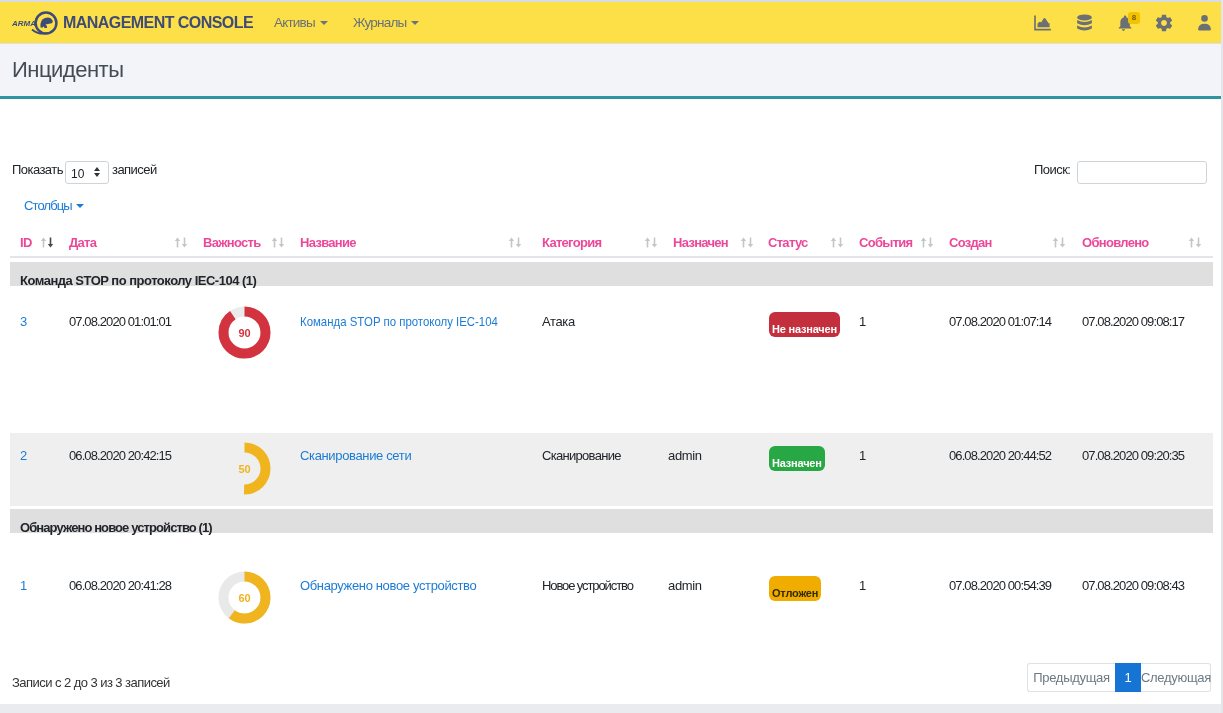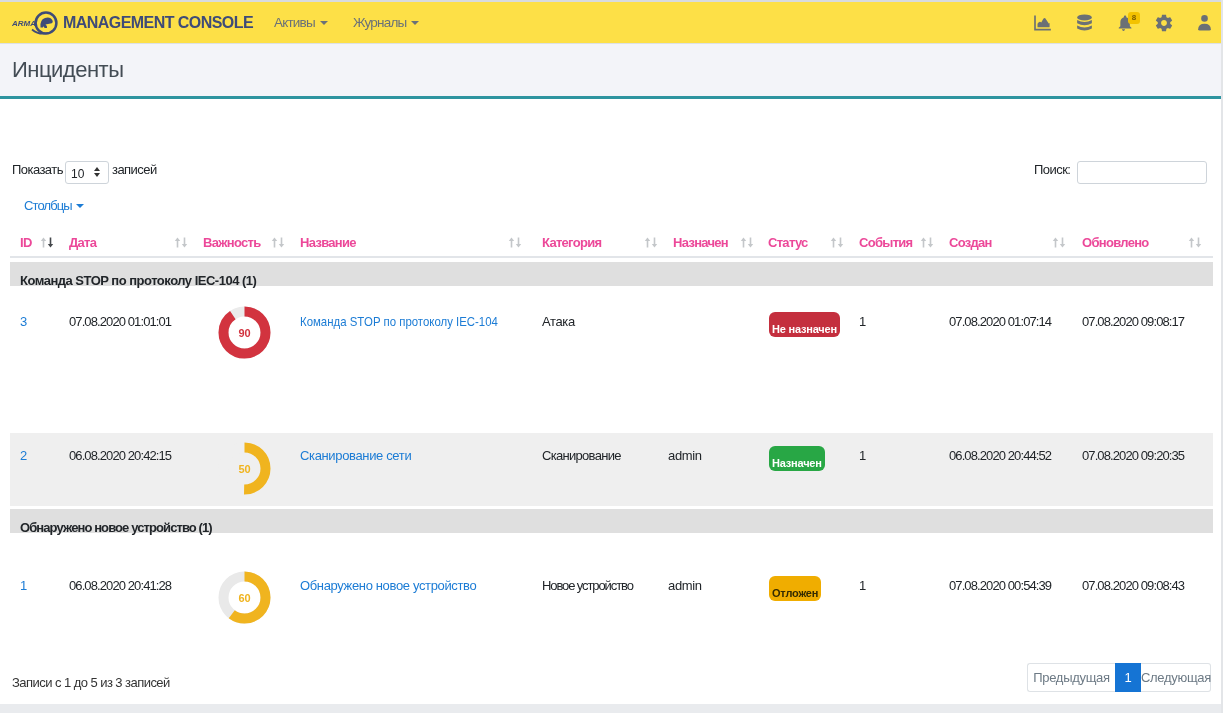--- a/index.html
+++ b/index.html
@@ -243,18 +243,18 @@
       </svg>
       <span class="cell" style="left:290px;"><a class="blue">Обнаружено новое устройство</a></span>
       <span class="cell" style="left:532px; letter-spacing:-1.1px;">Новое устройство</span>
       <span class="cell" style="left:658px;">admin</span>
       <span class="cell" style="left:759px;"><span class="badge yellow">Отложен</span></span>
       <span class="cell" style="left:849px;">1</span>
       <span class="cell date" style="left:939px;">07.08.2020 00:54:39</span>
       <span class="cell date" style="left:1072px;">07.08.2020 09:08:43</span>
     </div>
 
-    <div id="info">Записи с 1 до 5 из 3 записей</div>
+    <div id="info">Записи с 2 до 3 из 3 записей</div>
     <div id="pager"><span class="pbtn prev">Предыдущая</span><span class="pbtn cur">1</span><span class="pbtn next">Следующая</span></div>
   </div>
   <div id="topstrip"></div>
   <div id="rightstrip"></div>
 </div>
 
 </body></html>

